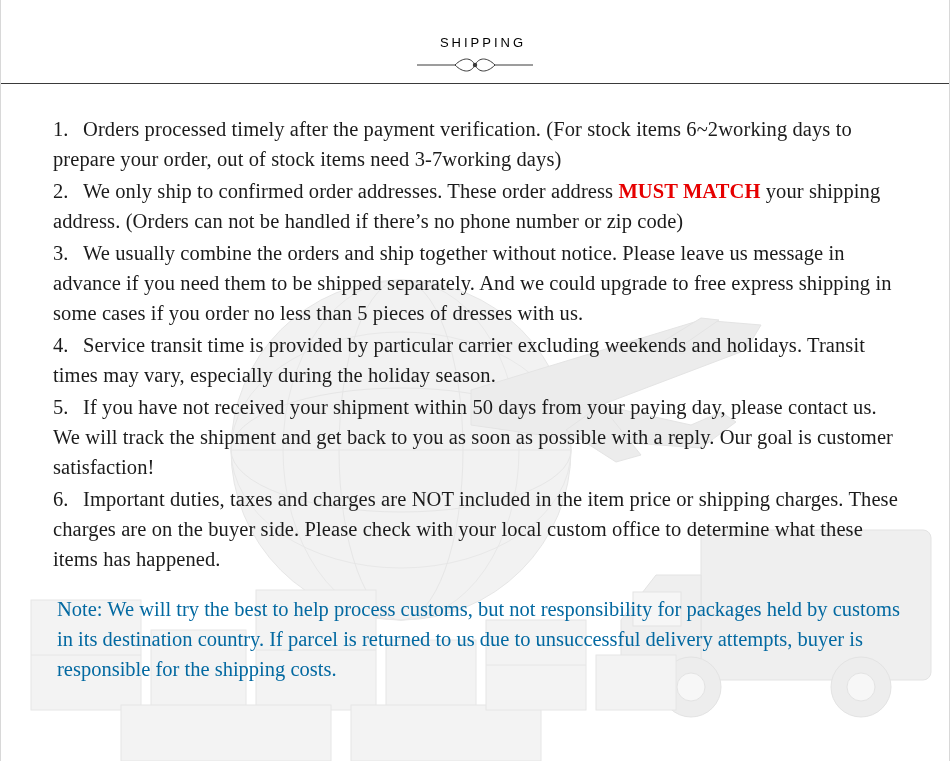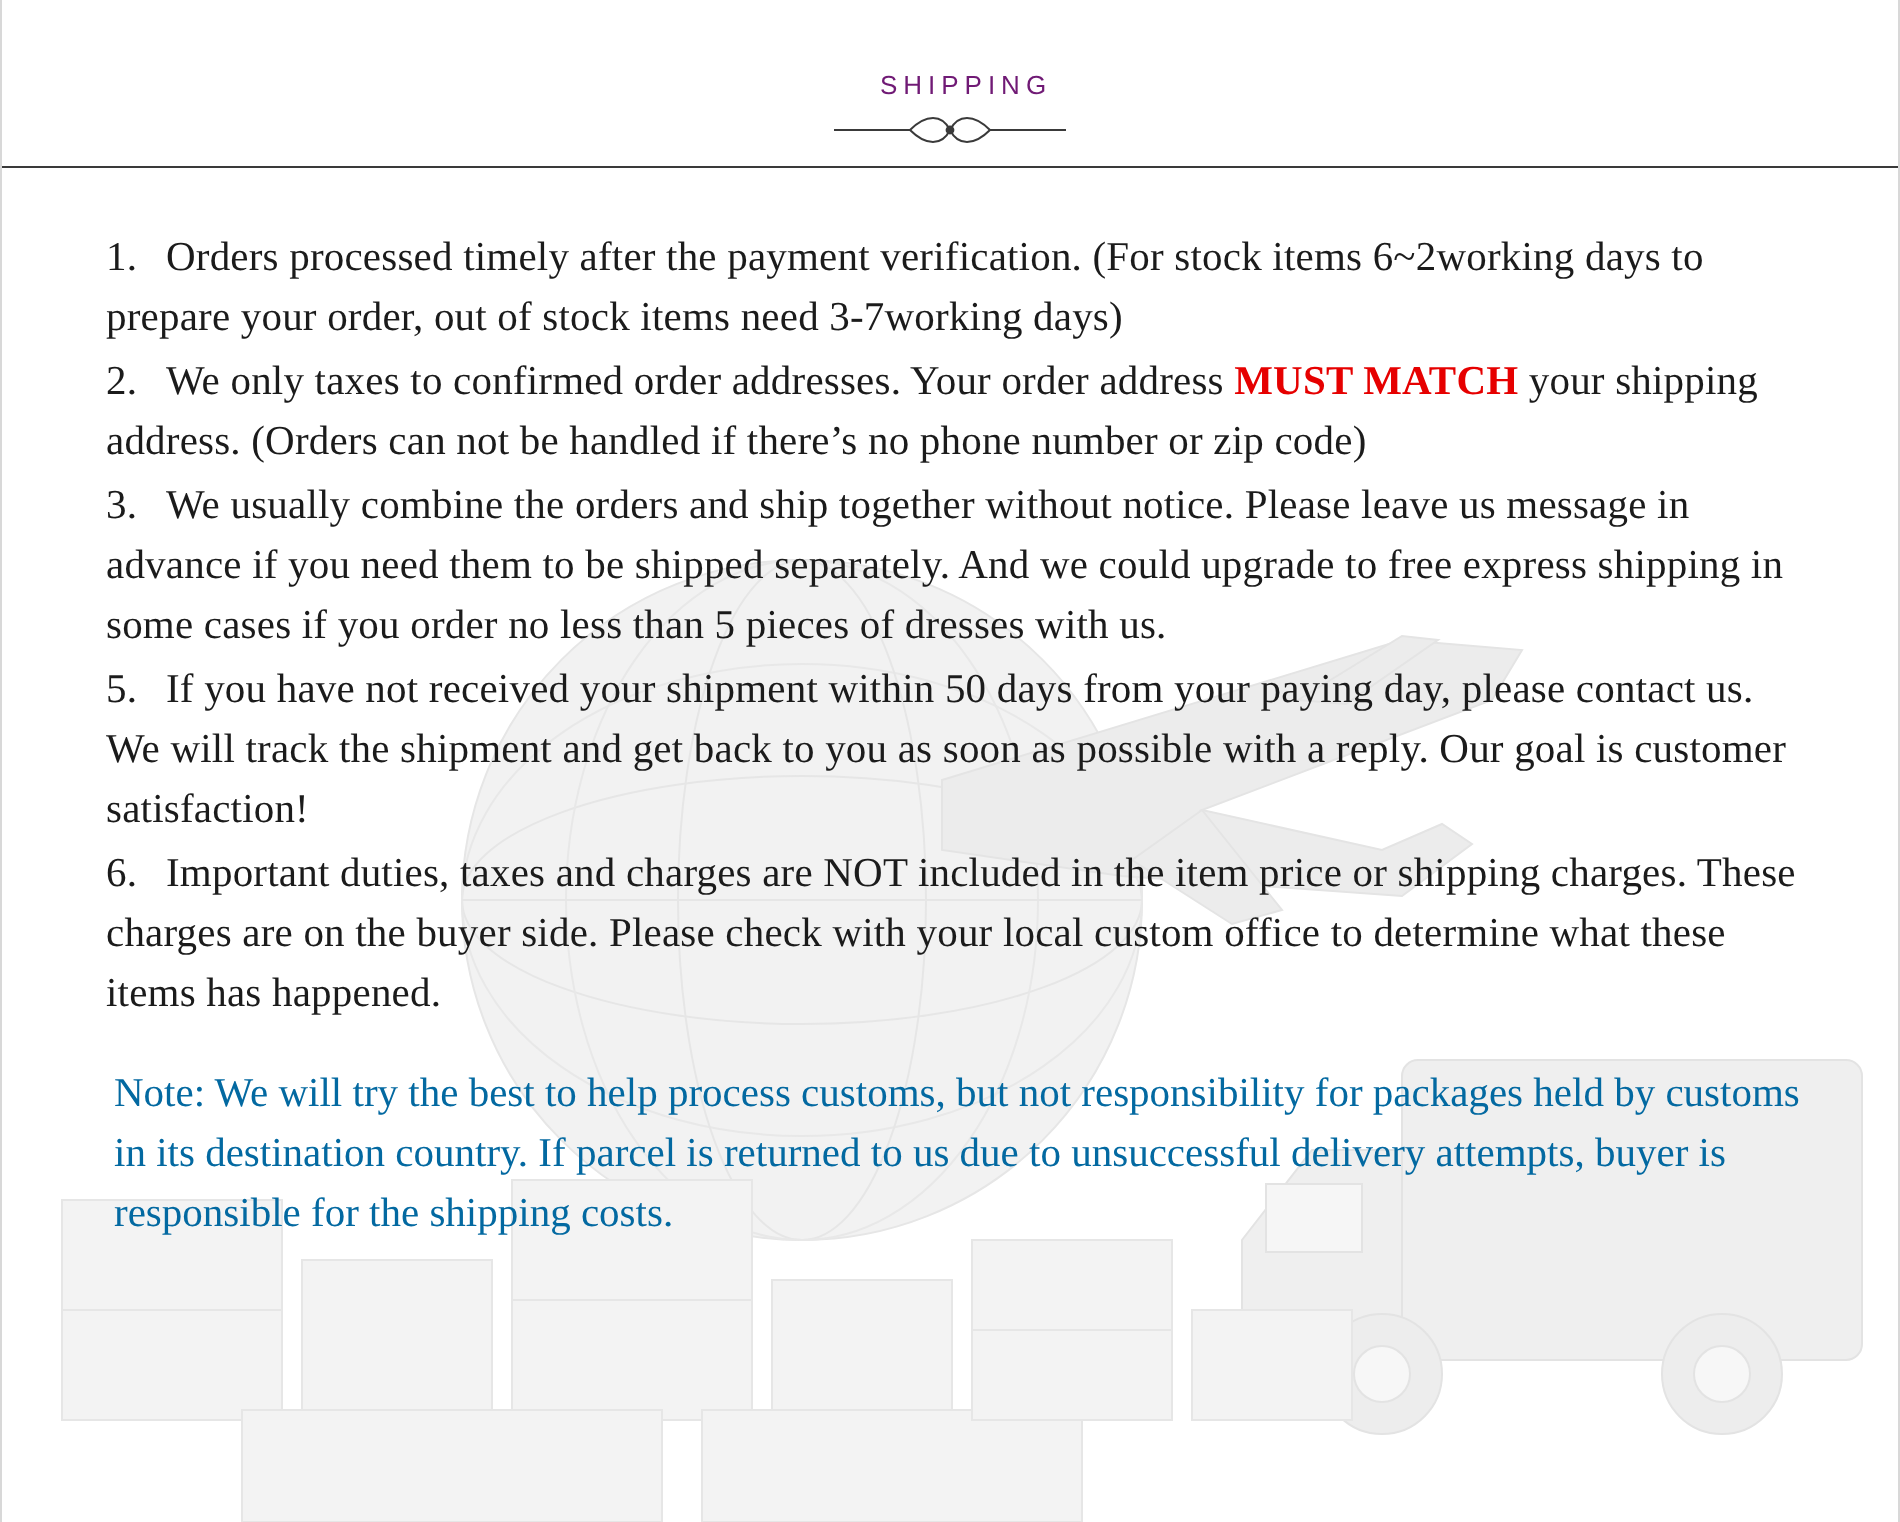--- a/index.html
+++ b/index.html
@@ -44,21 +44,21 @@
     height: 84px;
     box-sizing: border-box;
     padding-top: 36px;
     text-align: center;
     border-bottom: 1px solid #3a3a3a;
   }
   .header-title {
     font-family: "Liberation Sans", sans-serif;
     font-size: 13px;
     letter-spacing: 3px;
-    color: #701a75;
+    color: #000000;
     line-height: 1;
     padding-left: 16px;
   }
   .header-ornament {
     margin: 4px auto 0;
     width: 120px;
     height: 24px;
   }
 
   
@@ -154,27 +154,30 @@
     </svg>
   </div>
 
   <div class="content">
 
     <p class="item">
       <span class="num">1.</span><span>Orders processed timely after the payment verification. (For stock items 6~2working days to prepare your order, out of stock items need 3-7working days)</span>
     </p>
 
     <p class="item">
-      <span class="num">2.</span><span>We only taxes to confirmed order addresses. Your order address </span><span class="strong-red">MUST MATCH</span><span> your shipping address.  (Orders can not be handled if there’s no phone number or zip code)</span>
+      <span class="num">2.</span><span>We only ship to confirmed order addresses. These order address </span><span class="strong-red">MUST MATCH</span><span> your shipping address.  (Orders can not be handled if there’s no phone number or zip code)</span>
     </p>
 
     <p class="item">
       <span class="num">3.</span><span>We usually combine the orders and ship together without notice. Please leave us message in advance if you need them to be shipped separately. And we could upgrade to free express shipping in some cases if you order no less than 5 pieces of dresses with us.</span>
     </p>
 
+    <p class="item">
+      <span class="num">4.</span><span>Service transit time is provided by particular carrier excluding weekends and holidays. Transit times may vary, especially during the holiday season.</span>
+    </p>
 
     <p class="item">
       <span class="num">5.</span><span>If you have not received your shipment within 50 days from your paying day, please contact us. We will track the shipment and get back to you as soon as possible with a reply. Our goal is customer satisfaction!</span>
     </p>
 
     <p class="item">
       <span class="num">6.</span><span>Important duties, taxes and charges are NOT included in the item price or shipping charges. These charges are on the buyer side. Please check with your local custom office to determine what these items has happened.</span>
     </p>
 
     <p class="note">Note:  We will try the best to help process customs, but not responsibility for packages held by customs in its destination country. If parcel is returned to us due to unsuccessful delivery attempts, buyer is responsible for the shipping costs.</p>

